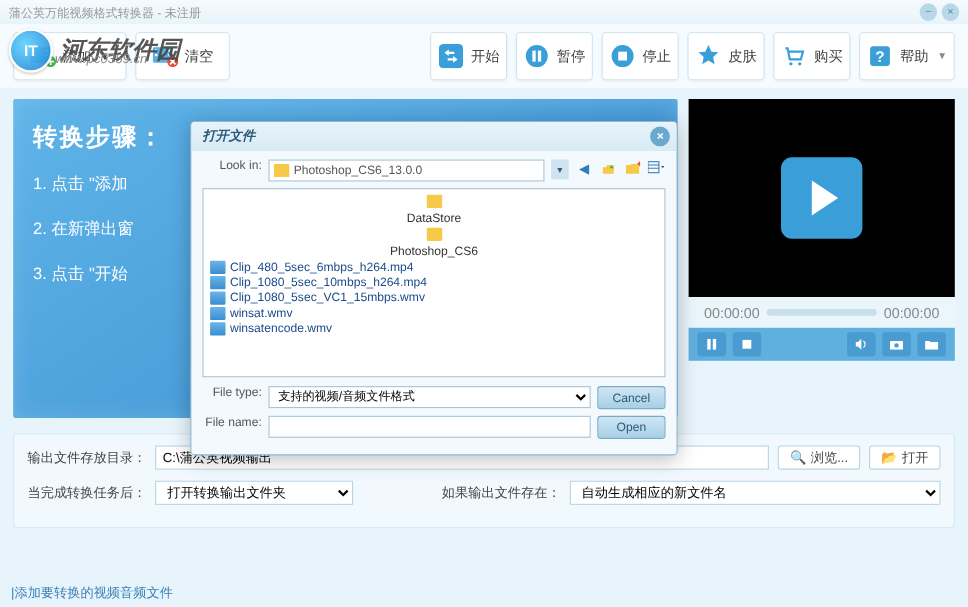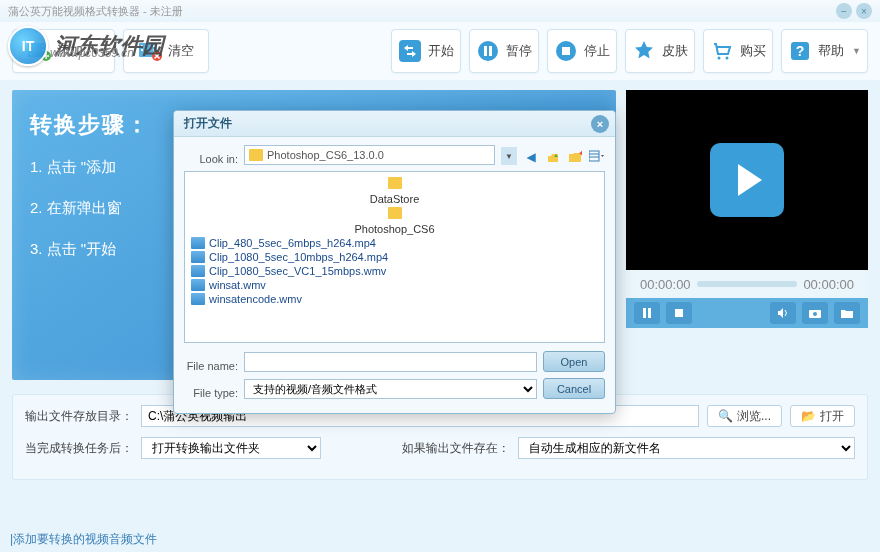--- a/index.html
+++ b/index.html
@@ -42,24 +42,24 @@
 
 .status-bar { position: absolute; bottom: 4px; left: 10px; font-size: 12px; color: #3a7fb8; }
 
 .watermark { position: absolute; top: 10px; left: 8px; display: flex; align-items: center; gap: 6px; opacity: 0.9; pointer-events: none; z-index: 50; margin-top: 16px; }
 .wm-logo { width: 40px; height: 40px; background: radial-gradient(circle at 35% 35%, #5dd0ff, #1a7fd0); border-radius: 50%; display: flex; align-items: center; justify-content: center; color: #fff; font-weight: bold; font-size: 14px; border: 2px solid #fff; box-shadow: 0 1px 3px rgba(0,0,0,0.3); }
 .wm-text { font-size: 22px; font-weight: bold; color: #444; font-style: italic; }
 .wm-url { position: absolute; top: 46px; left: 50px; font-size: 12px; color: #888; font-style: italic; pointer-events: none; z-index: 50; }
 
 
 .dialog { position: absolute; left: 173px; top: 110px; width: 443px; background: #f4f9fd; border: 1px solid #8bb8d4; border-radius: 4px; box-shadow: 0 4px 18px rgba(0,0,0,0.25); z-index: 100; }
-.dlg-title { height: 26px; background: linear-gradient(#e8f3fa,#d8ebf6); display: flex; align-items: center; justify-content: space-between; padding: 0 6px 0 10px; font-size: 12px; font-weight: bold; color: #2a5a7a; border-bottom: 1px solid #c0d8e6; border-radius: 4px 4px 0 0; }
+.dlg-title { height: 26px; background: linear-gradient(#e8f3fa,#d8ebf6); display: flex; align-items: center; justify-content: space-between; padding: 0 6px 0 10px; font-size: 12px; font-weight: bold; color: #2a5a7a; border-bottom: 1px solid #c0d8e6; border-radius: 4px 4px 0 0; font-style: italic; }
 .dlg-close { width: 18px; height: 18px; background: #6aa8ce; border-radius: 50%; color: #fff; display: flex; align-items: center; justify-content: center; font-size: 11px; cursor: pointer; }
 .dlg-body { padding: 8px 10px; }
-.dlg-row { display: flex; align-items: flex-end; gap: 6px; margin-bottom: 6px; font-size: 11px; color: #555; }
+.dlg-row { display: flex; align-items: flex-start; gap: 6px; margin-bottom: 6px; font-size: 11px; color: #555; }
 .dlg-row label { width: 54px; text-align: right; }
 .lookin { flex: 1; height: 20px; background: #fff; border: 1px solid #a8c4d6; display: flex; align-items: center; padding: 0 4px; gap: 4px; font-size: 11px; }
 .lookin-icon { width: 14px; height: 12px; background: #f7c948; border-radius: 1px 1px 0 0; }
 .lookin-drop { width: 16px; height: 18px; background: #cde4f2; display: flex; align-items: center; justify-content: center; font-size: 8px; color: #555; cursor: pointer; }
 .nav-icons { display: flex; gap: 6px; }
 .nav-ico { width: 16px; height: 16px; display: flex; align-items: center; justify-content: center; font-size: 12px; cursor: pointer; }
 .file-list { height: 172px; background: #fff; border: 1px solid #a8c4d6; padding: 4px; overflow: auto; }
 .file-item { display: flex; align-items: center; gap: 4px; font-size: 11px; color: #1a4a8a; padding: 1px 2px; cursor: pointer; }
 .file-item.folder { color: #333; flex-direction: column; }
 .fi-icon { width: 14px; height: 12px; }
@@ -323,23 +323,23 @@
           <div class="fi-icon fi-video"></div>
           <span>winsat.wmv</span>
         </div>
       <div class="file-item">
           <div class="fi-icon fi-video"></div>
           <span>winsatencode.wmv</span>
         </div>
     </div>
     <div style="height:8px"></div>
     <div class="dlg-row">
+      <label>File type:</label>
+      <select class="dlg-input"><option>支持的视频/音频文件格式</option></select>
+      <button class="dlg-btn">Cancel</button>
+    </div>
+    <div class="dlg-row">
       <label>File name:</label>
       <input class="dlg-input" value="" style="">
       <button class="dlg-btn">Open</button>
     </div>
-    <div class="dlg-row">
-      <label>File type:</label>
-      <select class="dlg-input"><option>支持的视频/音频文件格式</option></select>
-      <button class="dlg-btn">Cancel</button>
-    </div>
   </div>
 </div>
 
 </body></html>

